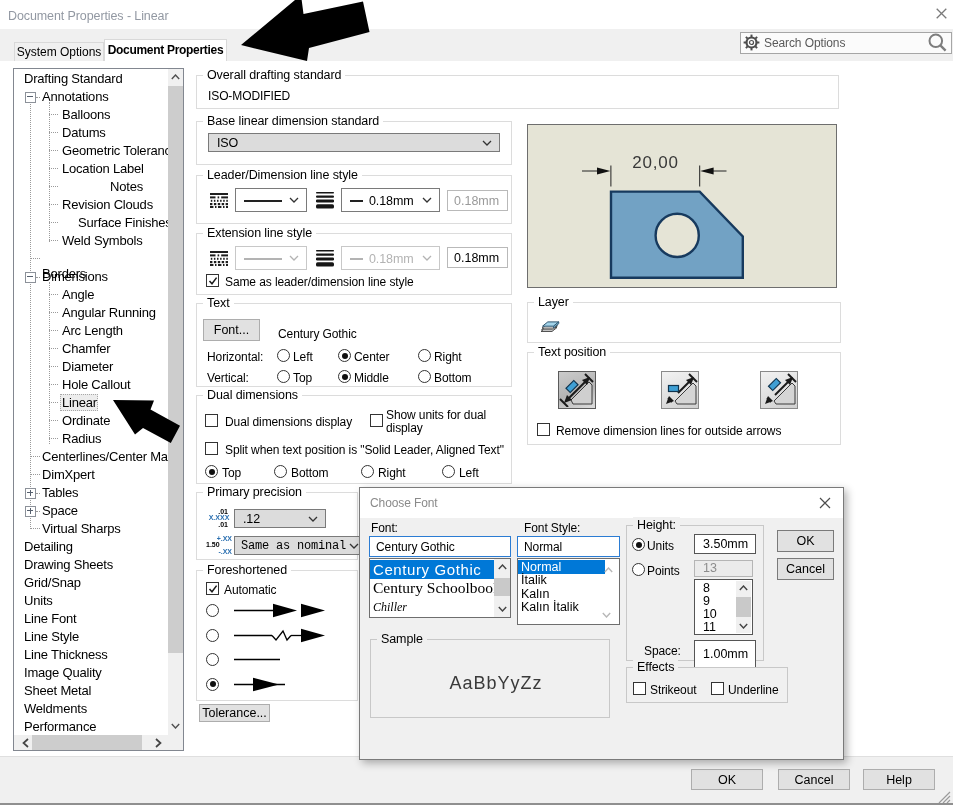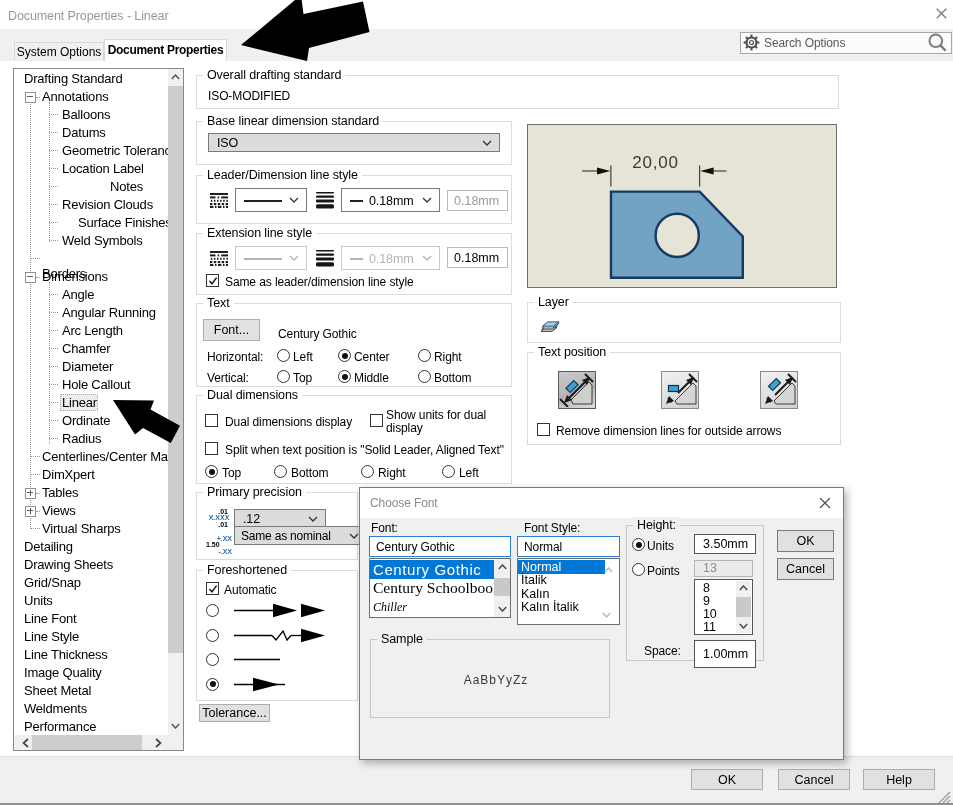--- a/index.html
+++ b/index.html
@@ -126,21 +126,21 @@
   <div class="ti" style="left:48px;top:253px;">Arc Length</div>
   <div class="ti" style="left:48px;top:271px;">Chamfer</div>
   <div class="ti" style="left:48px;top:289px;">Diameter</div>
   <div class="ti" style="left:48px;top:307px;">Hole Callout</div>
   <div class="ti" style="left:48px;top:325px;">Linear</div>
   <div class="ti" style="left:48px;top:343px;">Ordinate</div>
   <div class="ti" style="left:48px;top:361px;">Radius</div>
   <div class="ti" style="left:28px;top:379px;">Centerlines/Center Marks</div>
   <div class="ti" style="left:28px;top:397px;">DimXpert</div>
   <div class="ti" style="left:28px;top:415px;">Tables</div>
-  <div class="ti" style="left:28px;top:433px;">Views</div>
+  <div class="ti" style="left:28px;top:433px;">Space</div>
   <div class="ti" style="left:28px;top:451px;">Virtual Sharps</div>
   <div class="ti" style="left:10px;top:469px;">Detailing</div>
   <div class="ti" style="left:10px;top:487px;">Drawing Sheets</div>
   <div class="ti" style="left:10px;top:505px;">Grid/Snap</div>
   <div class="ti" style="left:10px;top:523px;">Units</div>
   <div class="ti" style="left:10px;top:541px;">Line Font</div>
   <div class="ti" style="left:10px;top:559px;">Line Style</div>
   <div class="ti" style="left:10px;top:577px;">Line Thickness</div>
   <div class="ti" style="left:10px;top:595px;">Image Quality</div>
   <div class="ti" style="left:10px;top:613px;">Sheet Metal</div>
@@ -340,21 +340,21 @@
     <div class="tx">.12</div>
     <svg class="chevron" viewBox="0 0 10 6">
         <path d="M1 1 L5 5 L9 1" stroke="#333" stroke-width="1.3" fill="none"></path>
       </svg>
   </div>
   <div class="abs" style="left:9px;top:43px;width:26px;font-size:7px;font-weight:bold;line-height:6.4px;">
     <span style="display:block;color:#2a6fb0;text-align:right;">+.XX</span>
       <span style="display:block;text-align:left;">1.50</span>
       <span style="display:block;color:#2a6fb0;text-align:right;">-.XX</span>
   </div>
-  <div class="combo" style="left:37px;top:33px;width:130px;height:19px;">
+  <div class="combo" style="left:37px;top:43px;width:130px;height:19px;font-family:Liberation Mono, monospace;">
     <div class="tx" style="left:6px;font-size:12px;letter-spacing:-0.2px;">Same as nominal</div>
     <svg class="chevron" style="right:4px;" viewBox="0 0 10 6">
         <path d="M1 1 L5 5 L9 1" stroke="#333" stroke-width="1.3" fill="none"></path>
       </svg>
   </div>
 </div>
 
 <div class="grp" style="left:196px;top:570px;width:160px;height:129px;">
   <div class="glbl">Foreshortened</div>
   <div class="chk" style="left:9px;top:11px;"></div>
@@ -528,21 +528,28 @@
     <div class="inp" style="left:67px;top:114px;width:62px;height:28px;border-color:#555;">
         <div class="tx" style="left:8px;">1.00mm</div>
       </div>
   </div>
 
   <div class="btn" style="left:417px;top:42px;width:57px;height:22px;border-color:#7a7a7a;">OK</div>
   <div class="btn" style="left:417px;top:70px;width:57px;height:22px;border-color:#7a7a7a;">Cancel</div>
 
   <div class="abs" style="left:10px;top:151px;width:240px;height:79px;border:1px solid #c8c8c8;box-sizing:border-box;">
     <div class="glblg">Sample</div>
-    <div class="abs" style="left:6px;top:33px;width:100%;text-align:center;font-size:12px;color:#3a3a3a;letter-spacing:1px;">AaBbYyZz</div>
-  </div>
-
+    <div class="abs" style="left:6px;top:33px;width:100%;text-align:center;font-size:18px;color:#3a3a3a;letter-spacing:1px;">AaBbYyZz</div>
+  </div>
+
+  <div class="abs" style="left:266px;top:179px;width:162px;height:36px;border:1px solid #c8c8c8;box-sizing:border-box;">
+    <div class="glblg">Effects</div>
+    <div class="chk" style="left:6px;top:14px;"></div>
+      <div class="lab" style="left:23px;top:15px;">Strikeout</div>
+    <div class="chk" style="left:84px;top:14px;"></div>
+      <div class="lab" style="left:101px;top:15px;">Underline</div>
+  </div>
 </div>
 
 <svg class="abs" style="left:0;top:0;z-index:60;pointer-events:none;" width="953" height="805" viewBox="0 0 953 805">
   <polygon points="241,45 301,-5 303.5,14 363,1.5 369.5,32 309,48 307,61" fill="#000"></polygon>
   <polygon points="113,400 154,400.5 150.5,409.5 180,425.8 170.8,443 143,428 135,434.5" fill="#000"></polygon>
 </svg>
 
 </body></html>

